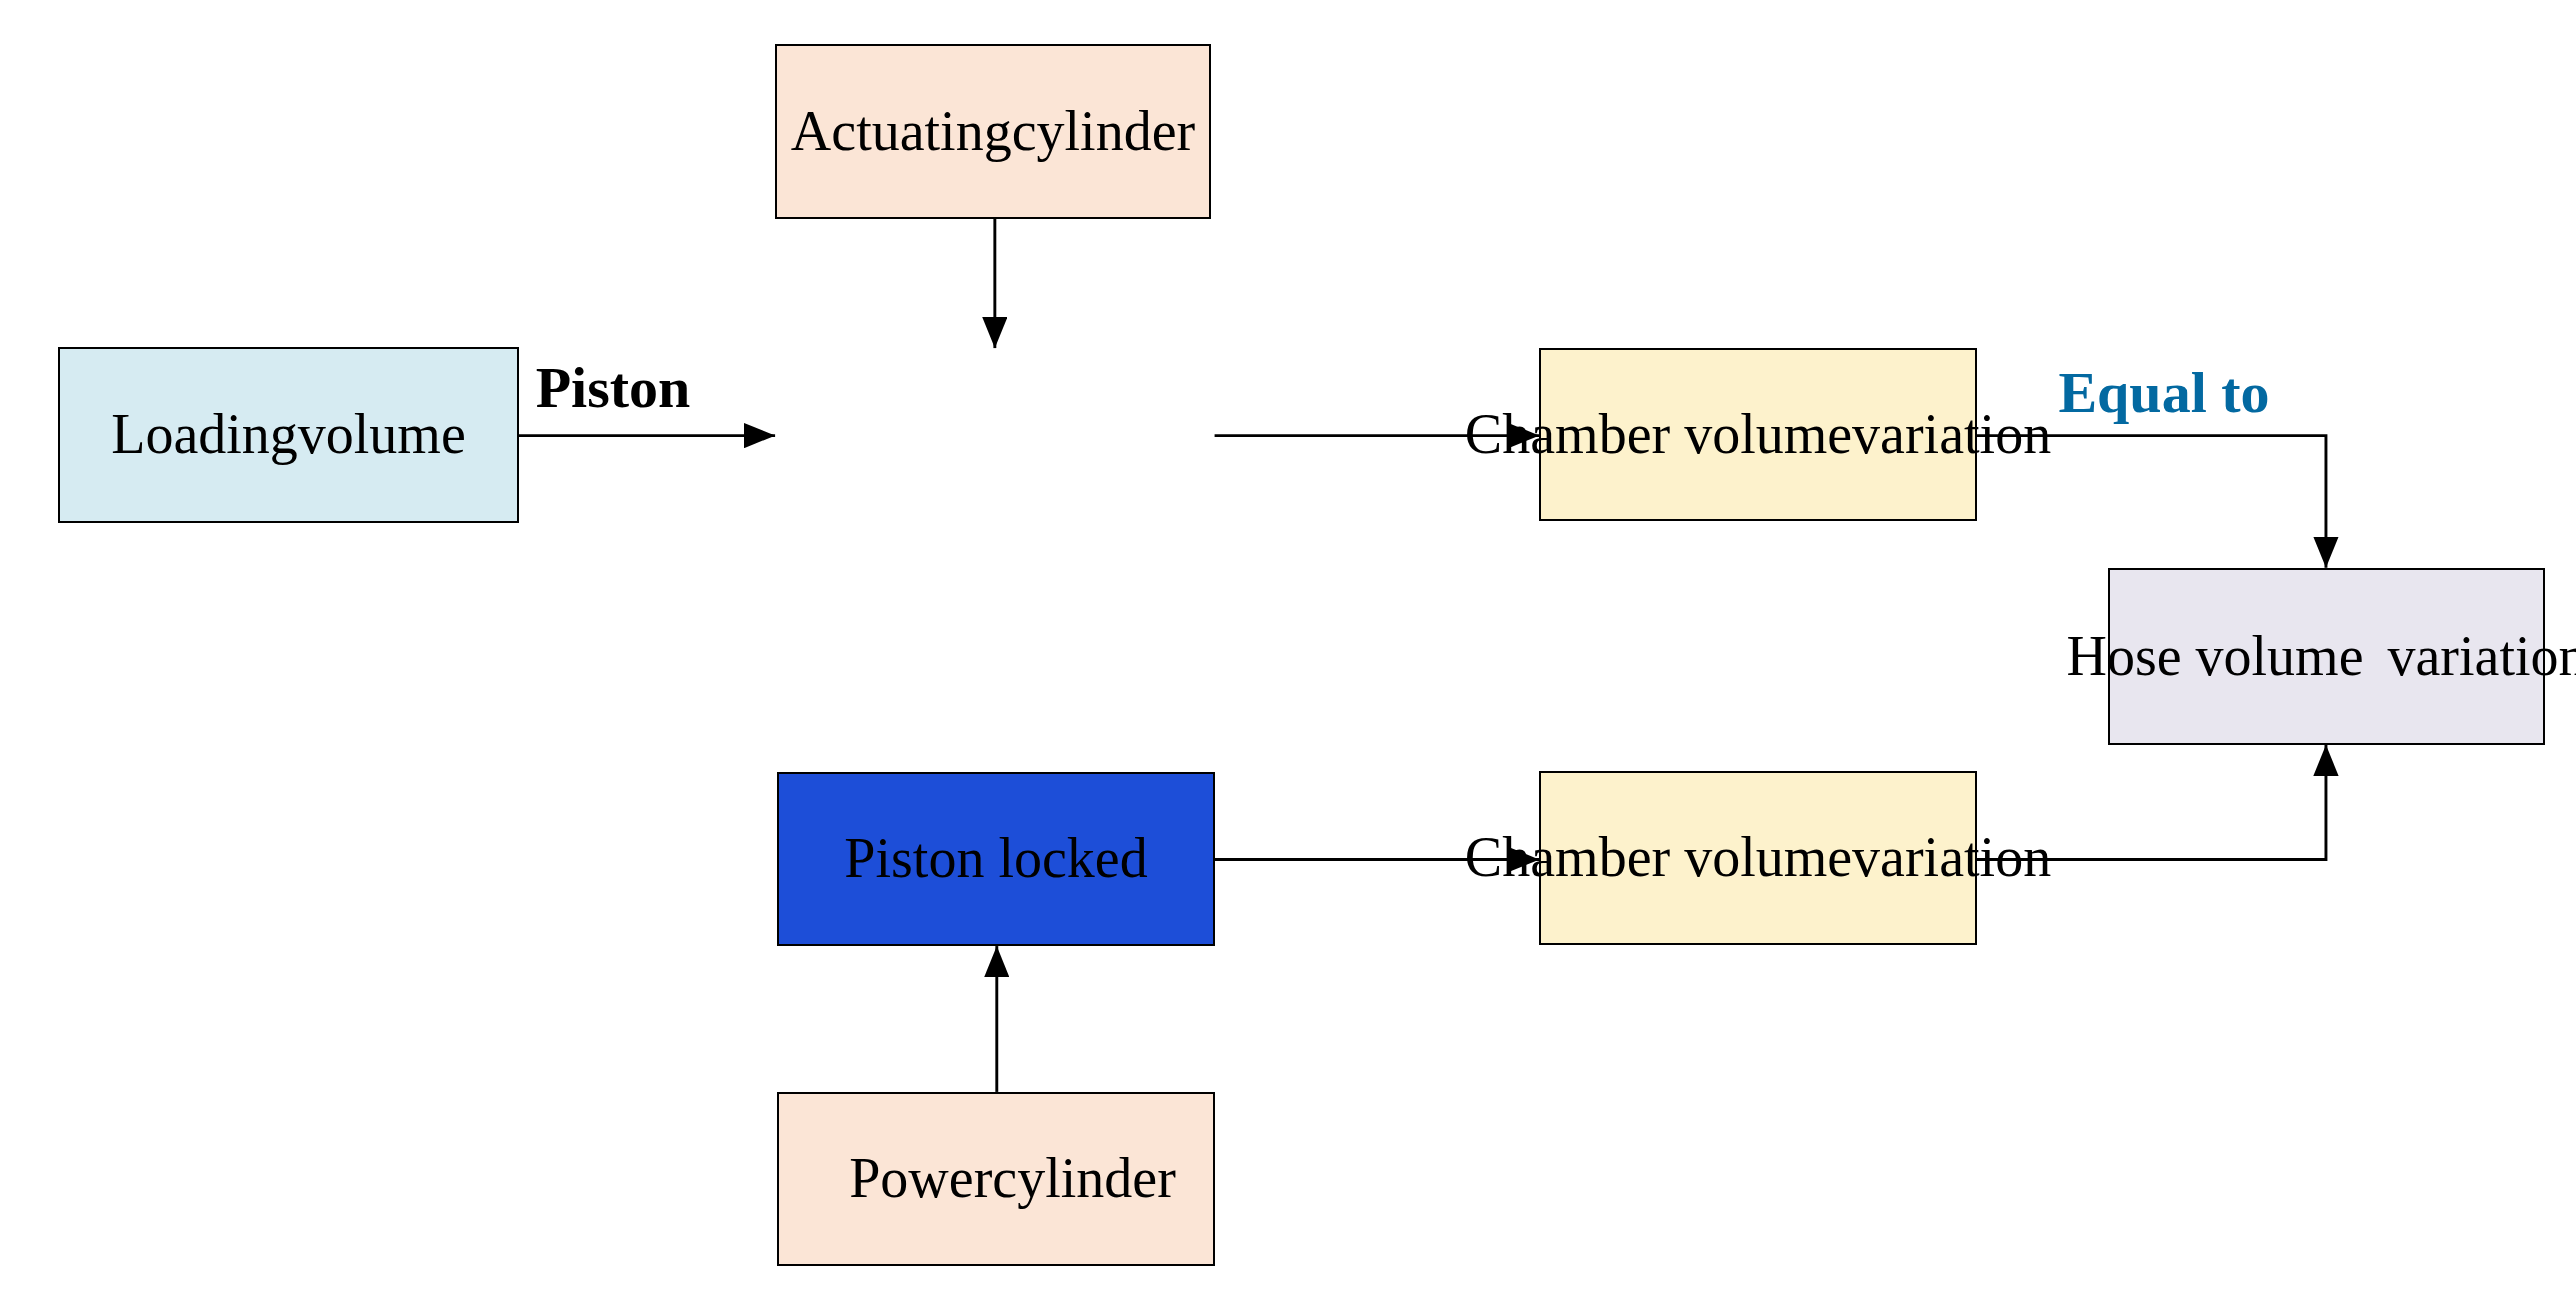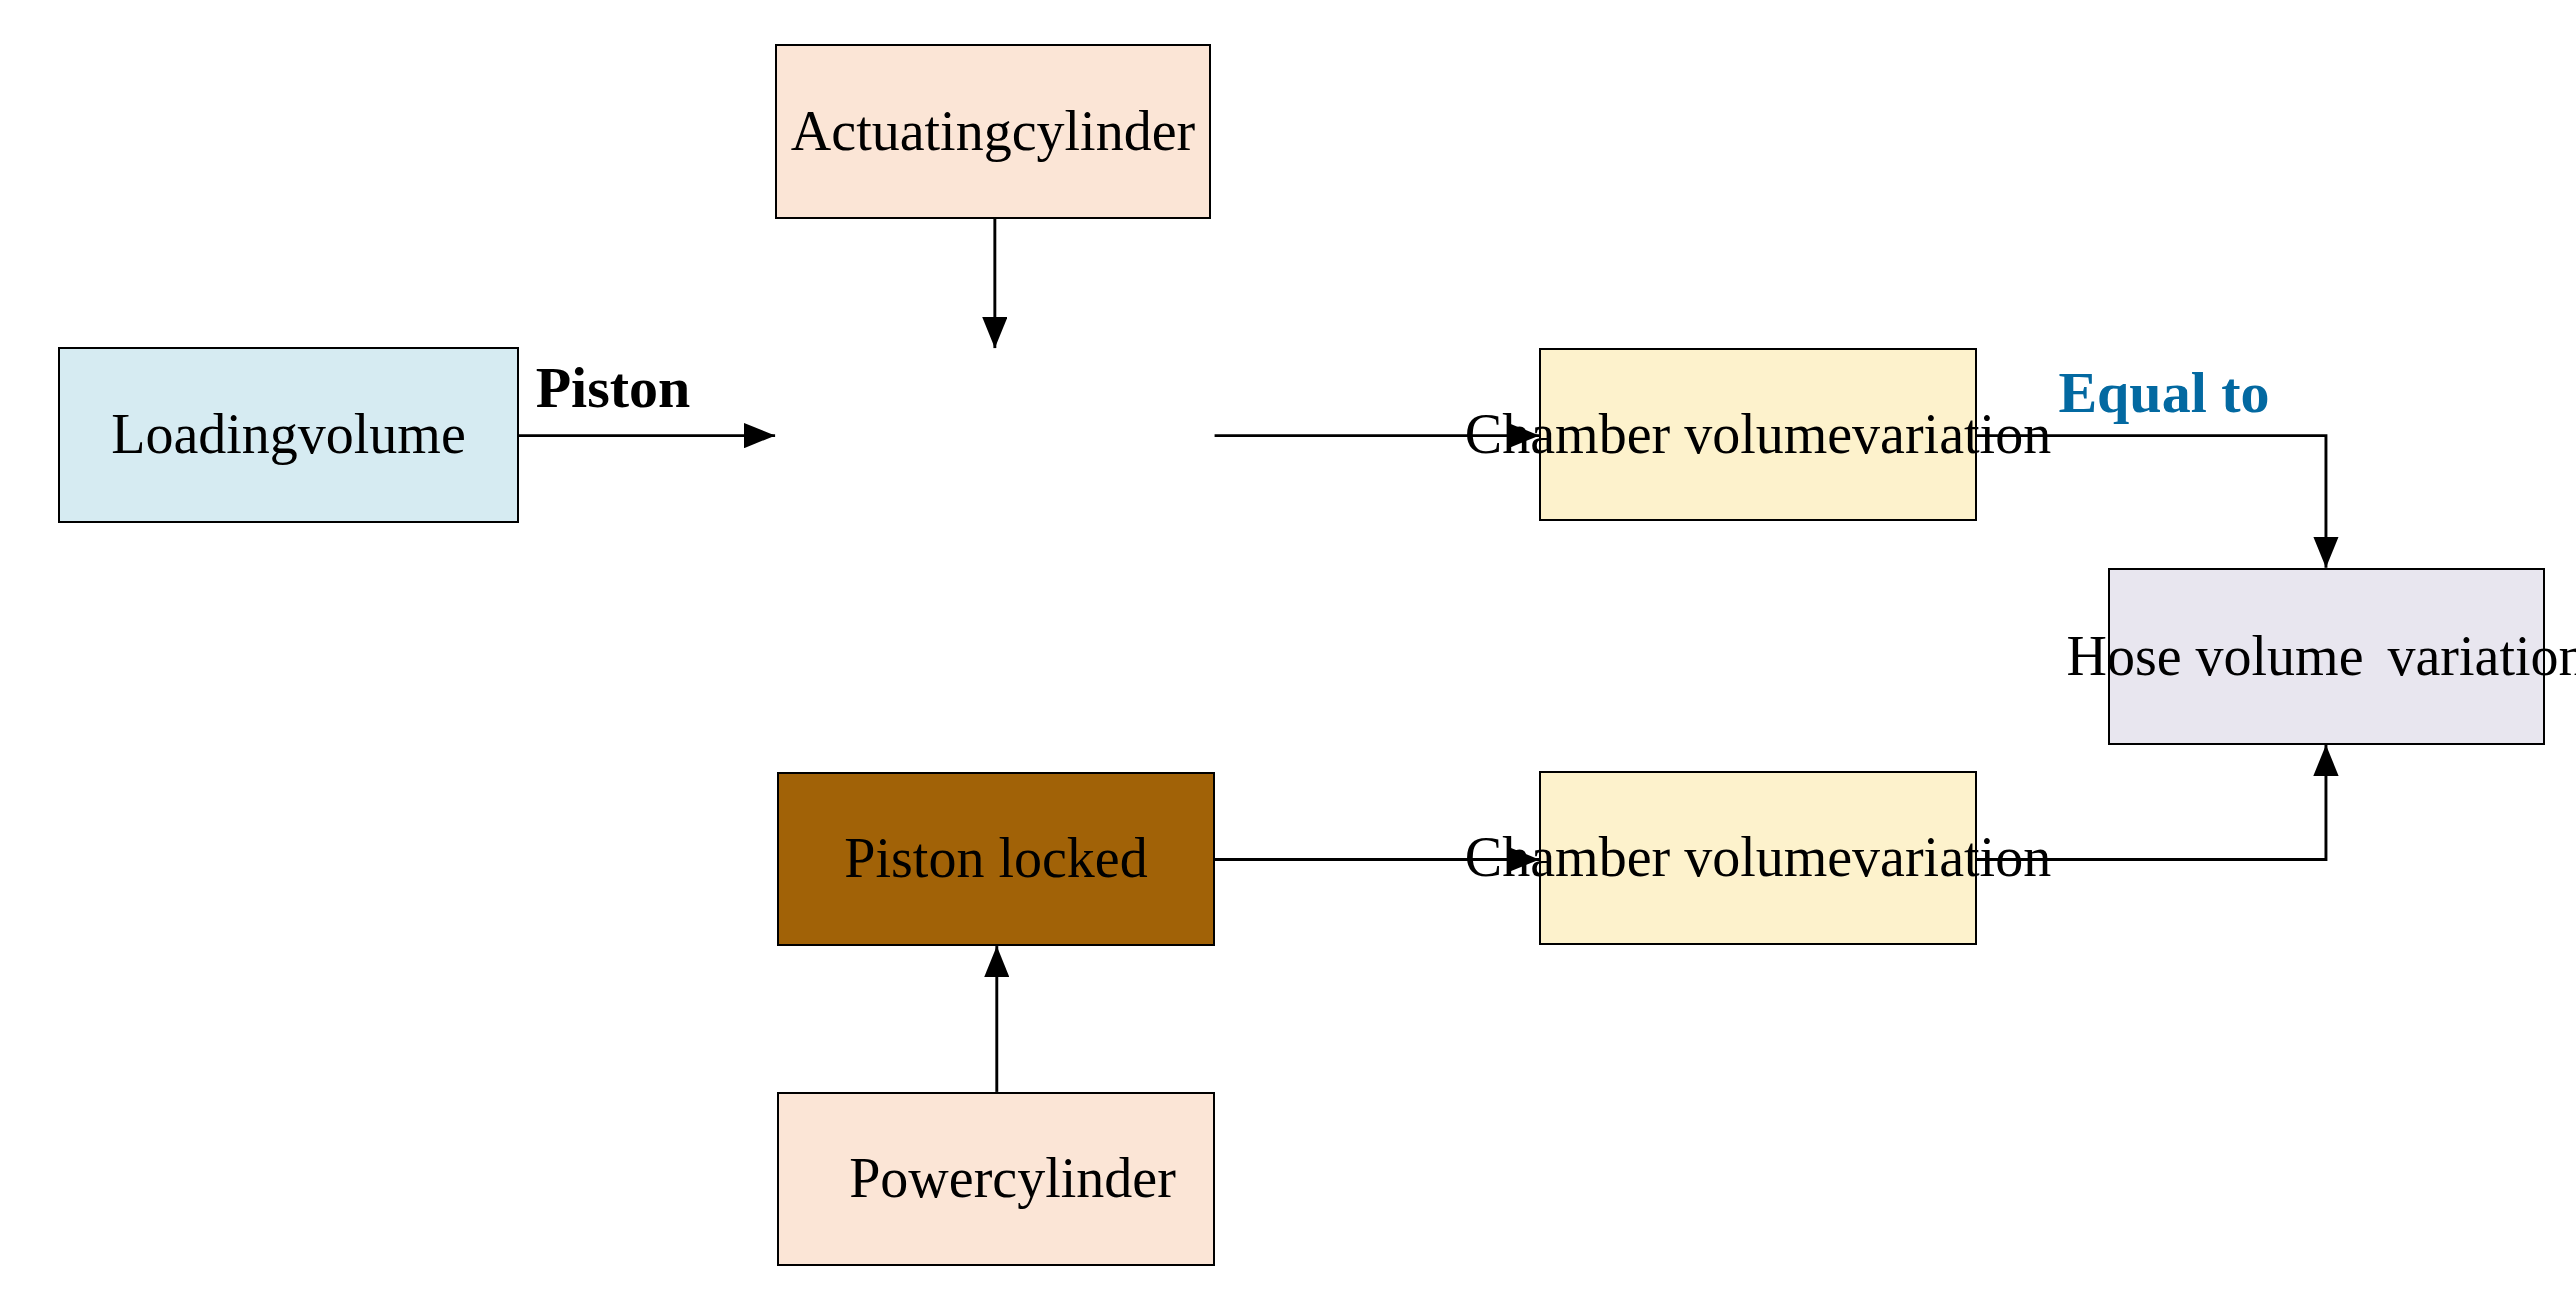--- a/index.html
+++ b/index.html
@@ -73,21 +73,21 @@
       <div class="node-line">volume</div>
     </div>
     <div class="node" style="left: 1539px; top: 348px; width: 438px; height: 173px; background: rgb(253, 242, 204); border-color: rgb(0, 0, 0); color: rgb(0, 0, 0);">
       <div class="node-line">Chamber volume</div>
       <div class="node-line">variation</div>
     </div>
     <div class="node" style="left: 2108px; top: 568px; width: 437px; height: 177px; background: rgb(232, 230, 239); border-color: rgb(0, 0, 0); color: rgb(0, 0, 0); gap: 24px;">
       <div class="node-line">Hose volume</div>
       <div class="node-line">variation</div>
     </div>
-    <div class="node" style="left: 777px; top: 772px; width: 438px; height: 174px; background: #a16207; border-color: rgb(0, 0, 0); color: rgb(0, 0, 0);">
+    <div class="node" style="left: 777px; top: 772px; width: 438px; height: 174px; background: #1d4ed8; border-color: rgb(0, 0, 0); color: rgb(0, 0, 0);">
       <div class="node-line">Piston locked</div>
     </div>
     <div class="node" style="left: 1539px; top: 771px; width: 438px; height: 174px; background: rgb(253, 242, 204); border-color: rgb(0, 0, 0); color: rgb(0, 0, 0);">
       <div class="node-line">Chamber volume</div>
       <div class="node-line">variation</div>
     </div>
     <div class="node" style="left: 777px; top: 1092px; width: 438px; height: 174px; background: rgb(251, 229, 214); border-color: rgb(0, 0, 0); color: rgb(0, 0, 0); padding-left: 33px;">
       <div class="node-line">Power</div>
       <div class="node-line">cylinder</div>
     </div>

